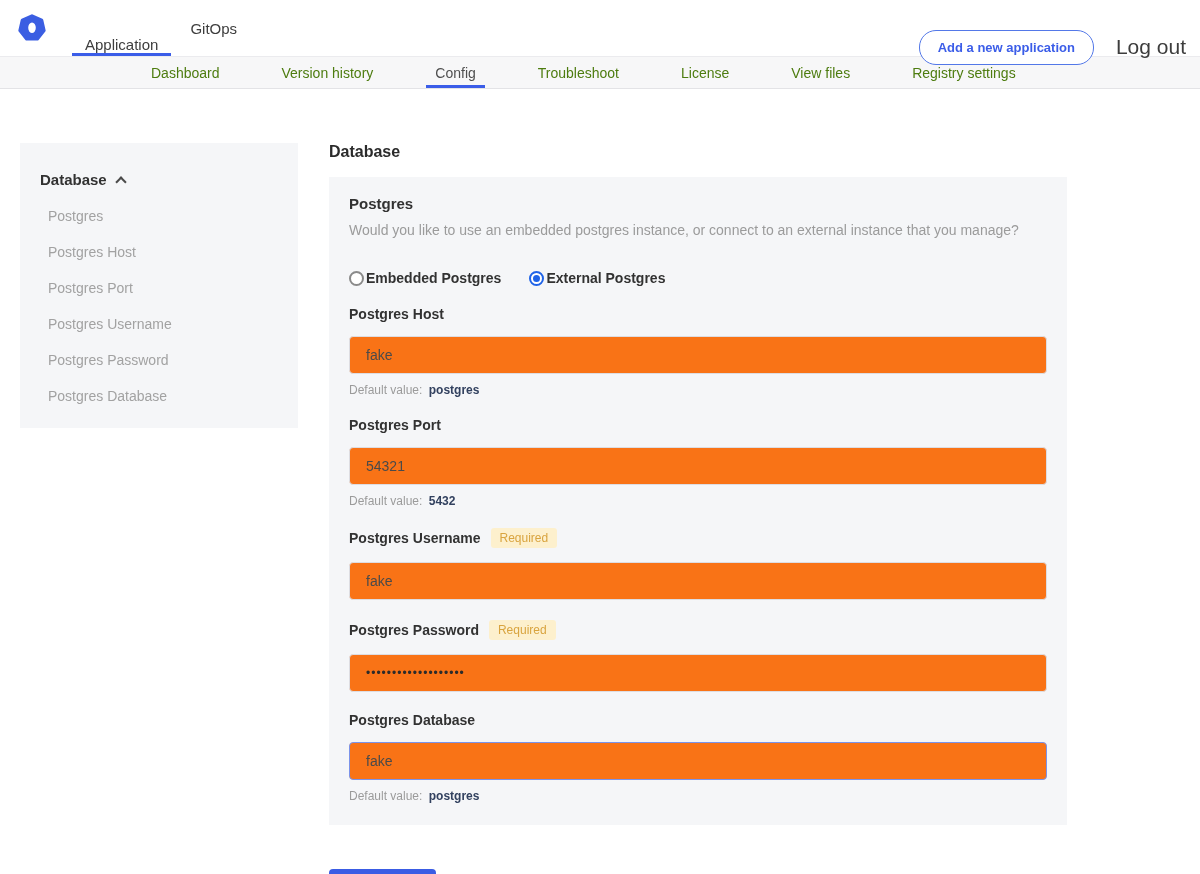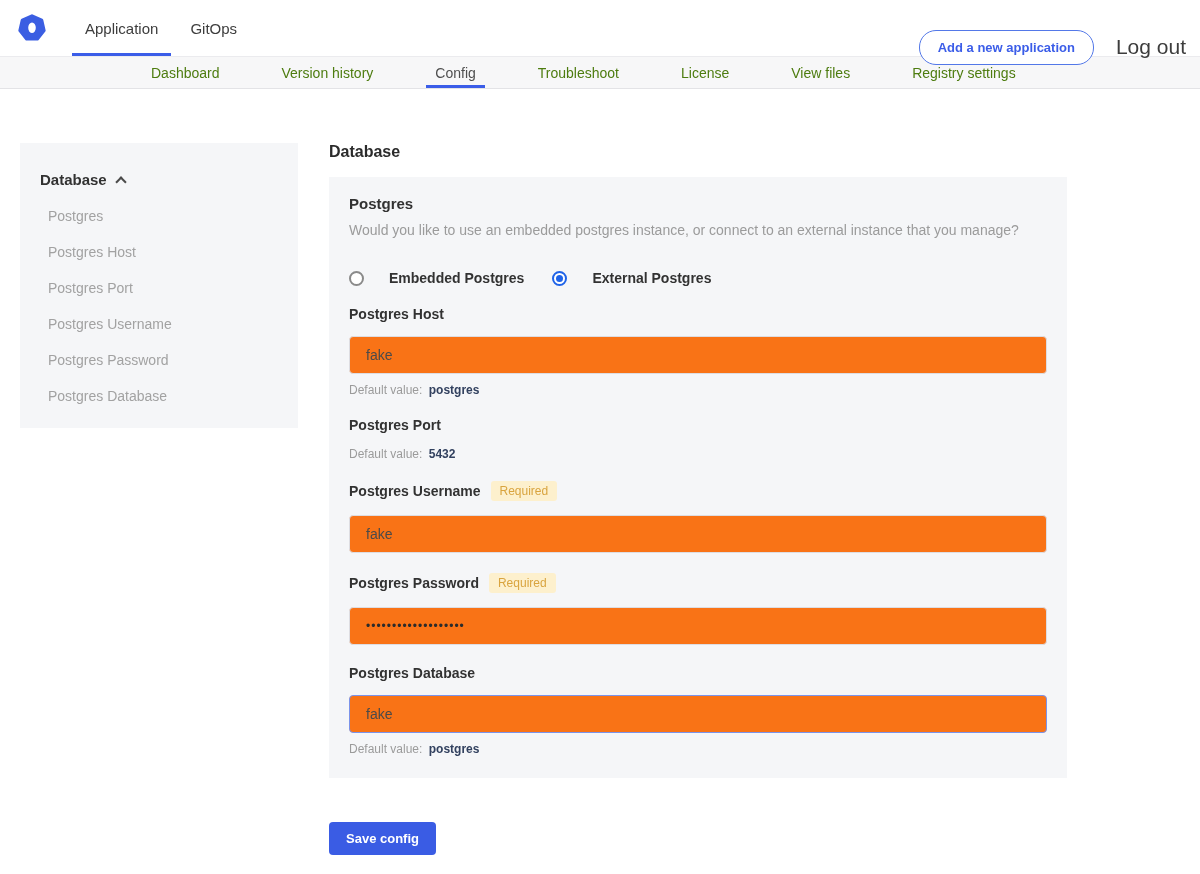--- a/index.html
+++ b/index.html
@@ -13,21 +13,21 @@
 
   
   .topnav { display:flex; align-items:stretch; height:56px; padding-left:12px; background:#fff; }
   .logo-wrap { display:flex; align-items:center; margin:0 26px 0 6px; }
   .logo-wrap svg { width:28px; height:28px; display:block; }
   .topnav-tab {
     display:flex; align-items:center; padding:3px 13px 0;
     font-size:15px; color:#3d3d3d; cursor:pointer;
     border-bottom:3px solid transparent; margin-right:6px;
   }
-  .topnav-tab[data-active="true"] { border-bottom-color:#3b5de8; }
+  .topnav-tab[data-active="true"] { border-bottom-color:#3b5de8;align-items:flex-end; }
   .spacer { flex:1; }
   .topnav-right { display:flex; align-items:center; padding-right:14px;margin-top:38px; }
   .add-app-btn {
     border:1px solid #5378e8; background:#fff; color:#3b5de8;
     font-family:inherit; font-size:13px; font-weight:bold;
     border-radius:17px; padding:9px 18px; cursor:pointer;
   }
   .logout { font-size:21px; color:#3d3d3d; margin-left:22px; cursor:pointer; }
 
   
@@ -62,21 +62,21 @@
   .sidebar-item { font-size:14px; color:#a2a2a2; margin-top:20px; padding-left:8px; cursor:pointer; }
 
   .main { margin-left:31px; width:738px; flex:none; }
   .main-title { font-size:16px; font-weight:bold; margin:0 0 16px; color:#2b2b2b; }
 
   .panel { background:#f5f6f8; padding:16px 20px 22px; }
   .group-label { font-size:15px; font-weight:bold; margin:2px 0 10px; }
   .help-text { font-size:14px; color:#9b9b9b; margin-bottom:32px; }
 
   .radio-row { display:flex; gap:28px; margin-bottom:10px; }
-  .radio-option { display:flex; align-items:center; gap:25px; font-size:14px; font-weight:bold; color:#323232; cursor:pointer; }
+  .radio-option { display:flex; align-items:center; gap:2px; font-size:14px; font-weight:bold; color:#323232; cursor:pointer; }
   .radio-circle {
     width:15px; height:15px; border-radius:50%;
     border:2px solid #8a8a8a; background:#fff; position:relative; flex:none;
   }
   .radio-option[data-checked="true"] .radio-circle { border-color:#1f63e8; }
   .radio-option[data-checked="true"] .radio-circle::after {
     content:""; position:absolute; inset:2px; border-radius:50%; background:#1f63e8;
   }
 
   .field-label-row { display:flex; align-items:center; gap:10px; margin:20px 0 14px; }
@@ -188,20 +188,21 @@
         <div class="default-line">
           <span>Default value:</span>
           <span class="default-value">postgres</span>
         </div>
       </div>
 
       <div class="field">
         <div class="field-label-row">
           <span class="field-label">Postgres Port</span>
         </div>
+        <input class="text-input" type="text" value="54321" style="">
         <div class="default-line">
           <span>Default value:</span>
           <span class="default-value">5432</span>
         </div>
       </div>
 
       <div class="field">
         <div class="field-label-row">
           <span class="field-label">Postgres Username</span>
           <span class="required-badge">Required</span>

